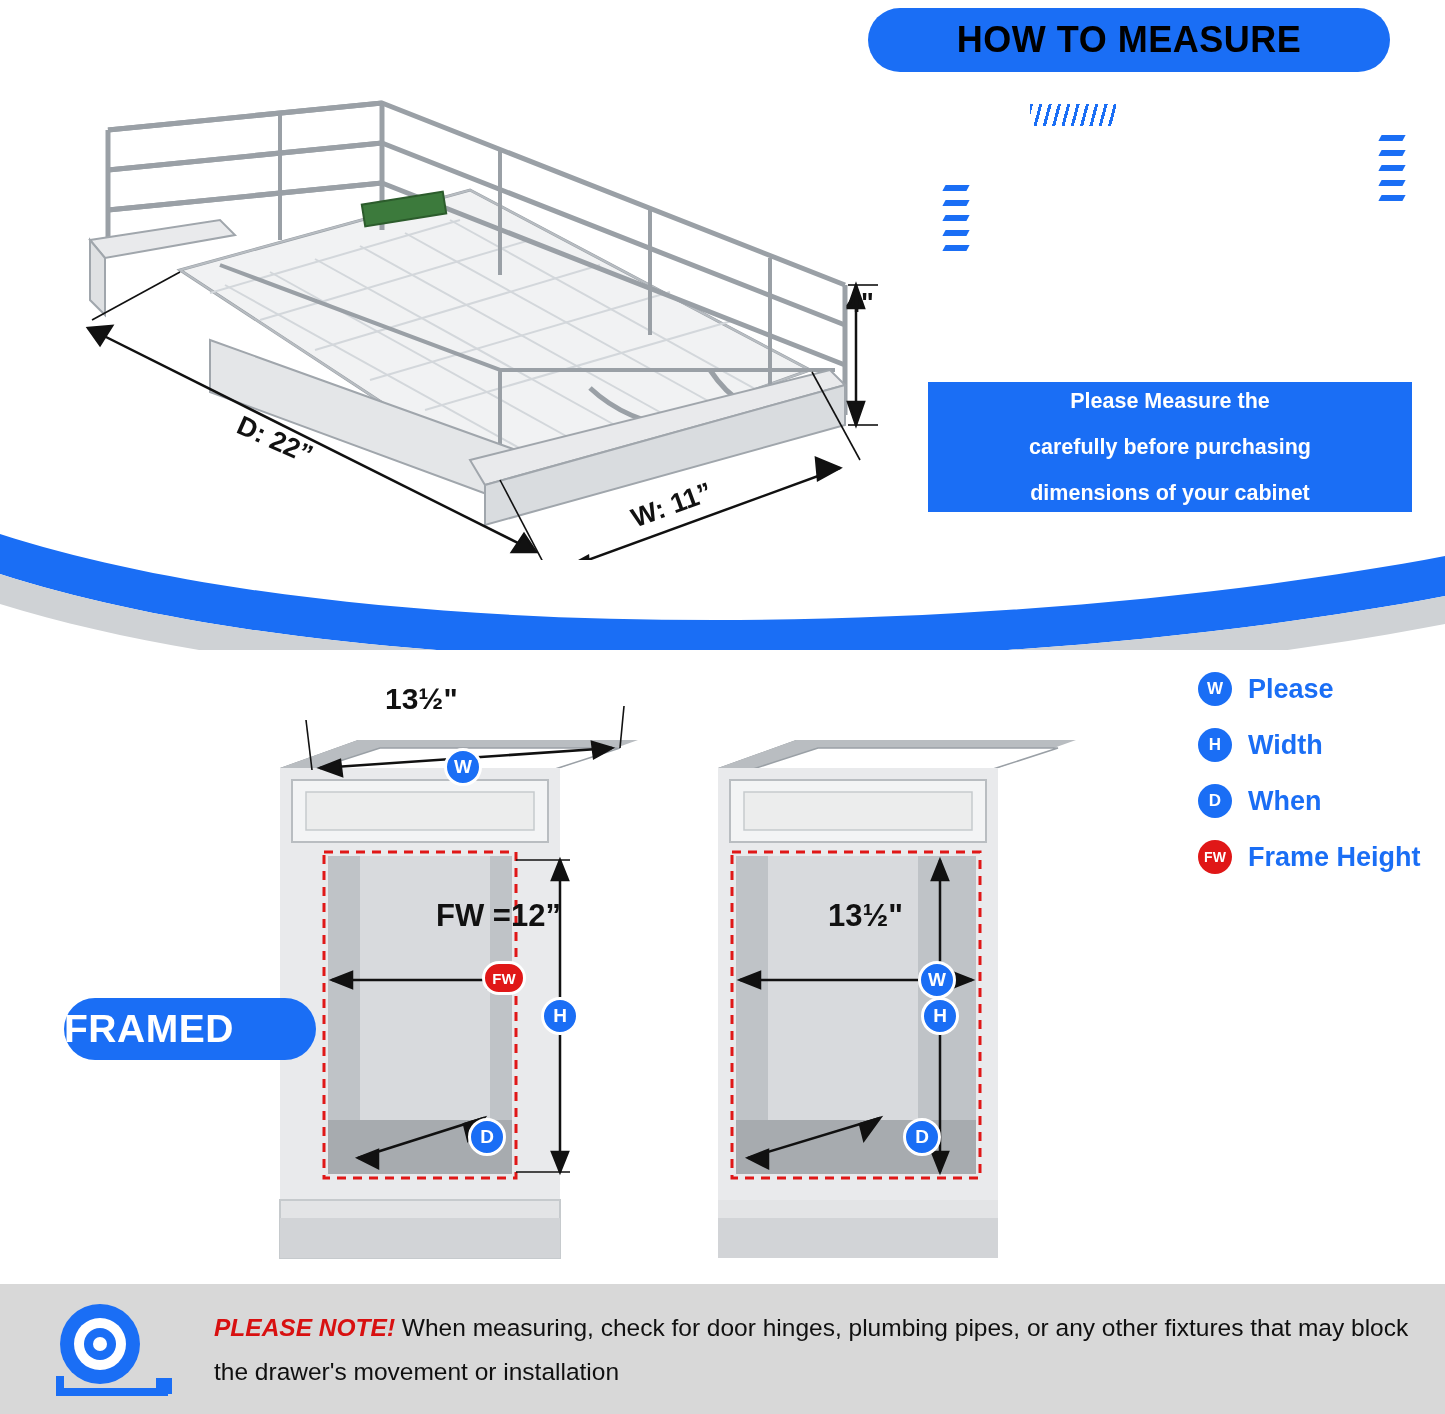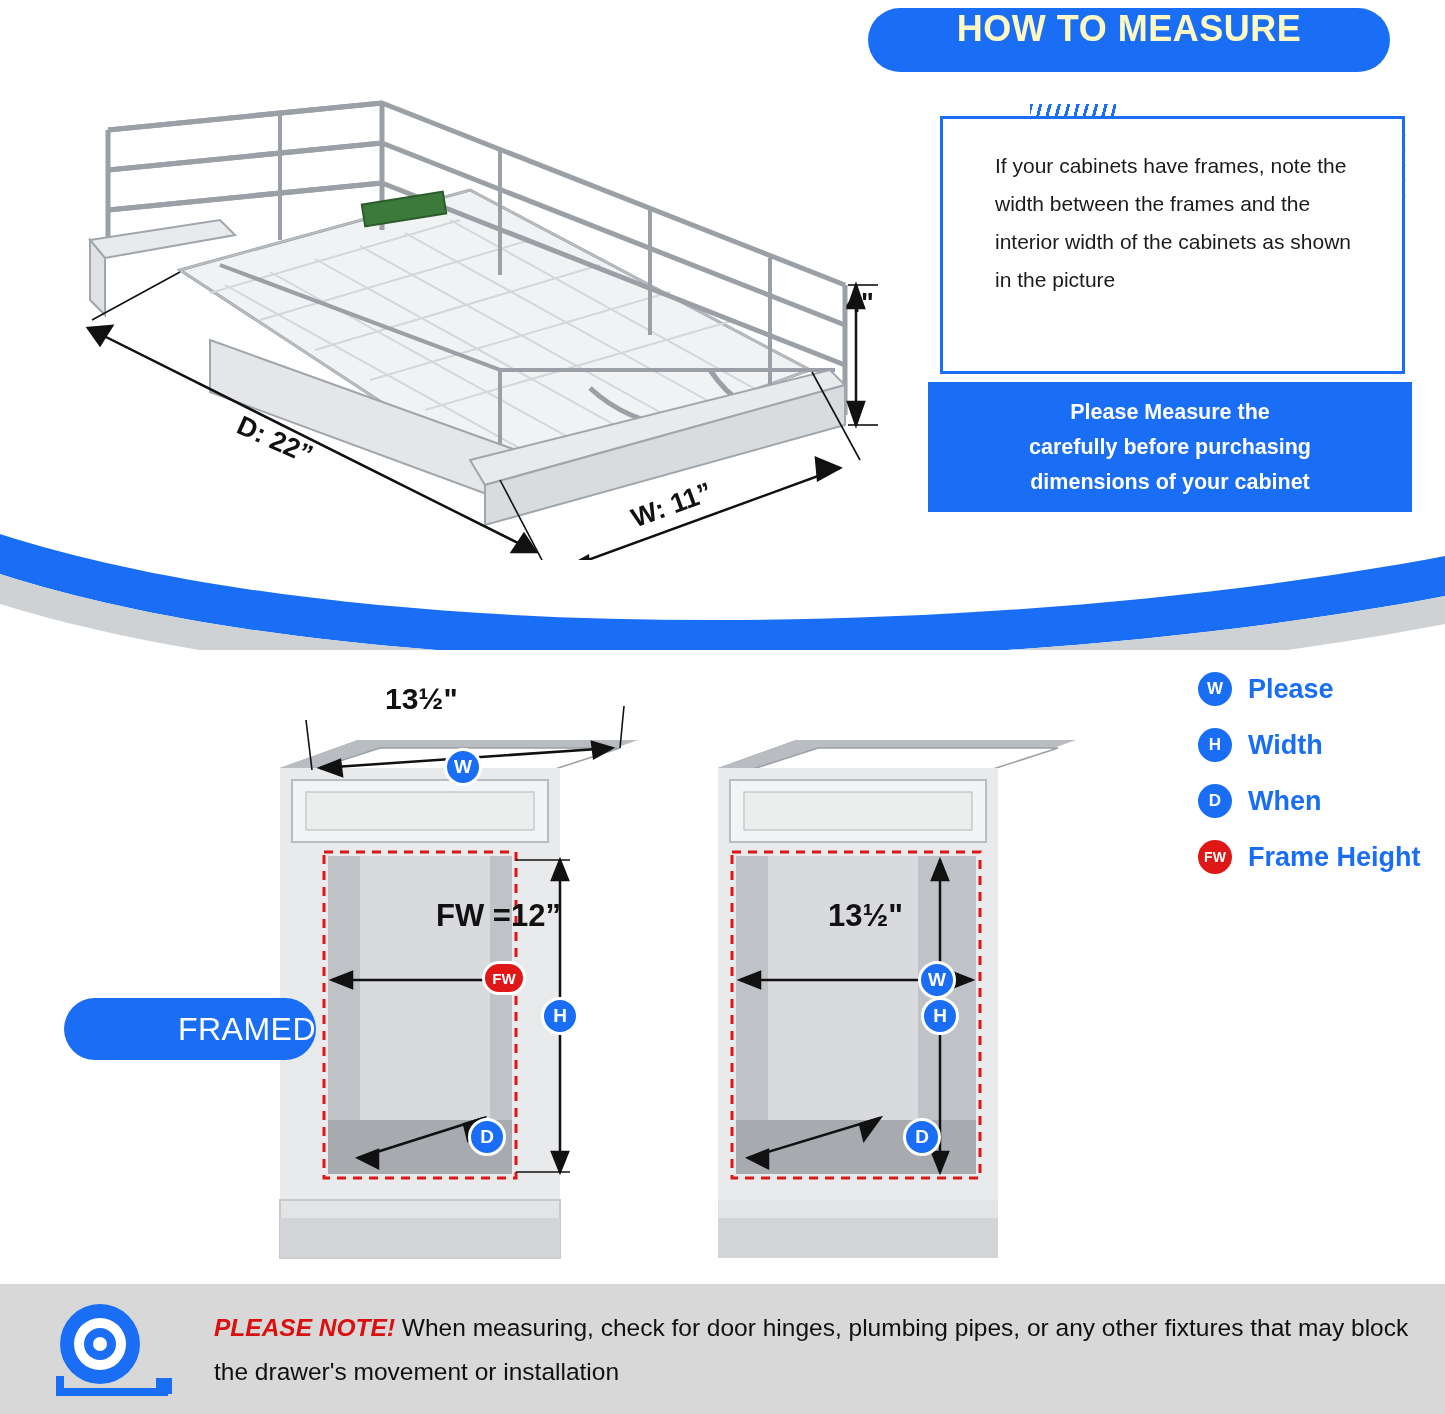--- a/index.html
+++ b/index.html
@@ -21,22 +21,23 @@
   
   .how-pill {
     position: absolute;
     left: 868px;
     top: 8px;
     width: 522px;
     height: 64px;
     background: #1a6ef5;
     border-radius: 34px;
     display: flex;
+    align-items: center;
     justify-content: center;
-    color: #fef9c3;
+    color: #000000;
     font-size: 36px;
     font-weight: bold;
     letter-spacing: 0.5px;
   }
 
   
   .info-box {
     position: absolute;
     left: 940px;
     top: 116px;
@@ -95,20 +96,21 @@
     background: #1a6ef5;
     color: #ffffff;
     display: flex;
     flex-direction: column;
     align-items: center;
     justify-content: center;
     text-align: center;
     font-size: 21.5px;
     line-height: 35px;
     font-weight: bold;
+    gap: 11px;
   }
 
   
   .swoosh {
     position: absolute;
     left: 0;
     top: 520px;
     width: 1445px;
     height: 130px;
   }
@@ -168,25 +170,25 @@
     line-height: 32px;
   }
 
   
   .side-pill {
     position: absolute;
     height: 62px;
     background: #1a6ef5;
     border-radius: 32px;
     color: #ffffff;
-    font-size: 32px;
-    font-weight: normal;
+    font-size: 39px;
+    font-weight: bold;
     display: flex;
     align-items: center;
-    justify-content: flex-end;
+    justify-content: flex-start;
     letter-spacing: 0.5px;
   }
   #framed-pill { left: 64px; top: 998px; width: 252px; }
   #frameless-pill { left: 1105px; top: 998px; width: 290px; }
 
   
   .note-bar {
     position: absolute;
     left: 0;
     top: 1284px;
@@ -334,23 +336,20 @@
       <span></span>
       <span></span>
       <span></span>
   </div>
   <div class="chev-right">
     <span></span>
       <span></span>
       <span></span>
       <span></span>
       <span></span>
-  </div>
-  <div class="info-box">
-    <div class="info-box-text">If your cabinets have frames, note the width between the frames and the interior width of the cabinets as shown in the picture</div>
   </div>
 
   <div class="measure-banner">
     <div>Please Measure the</div>
     <div>carefully before purchasing</div>
     <div>dimensions of your cabinet</div>
   </div>
 
   <svg class="swoosh" viewBox="0 0 1445 130">
     <path d="M0,14 C360,130 1000,120 1445,36 L1445,76 C1000,160 360,170 0,54 Z" fill="#1a6ef5"></path>

